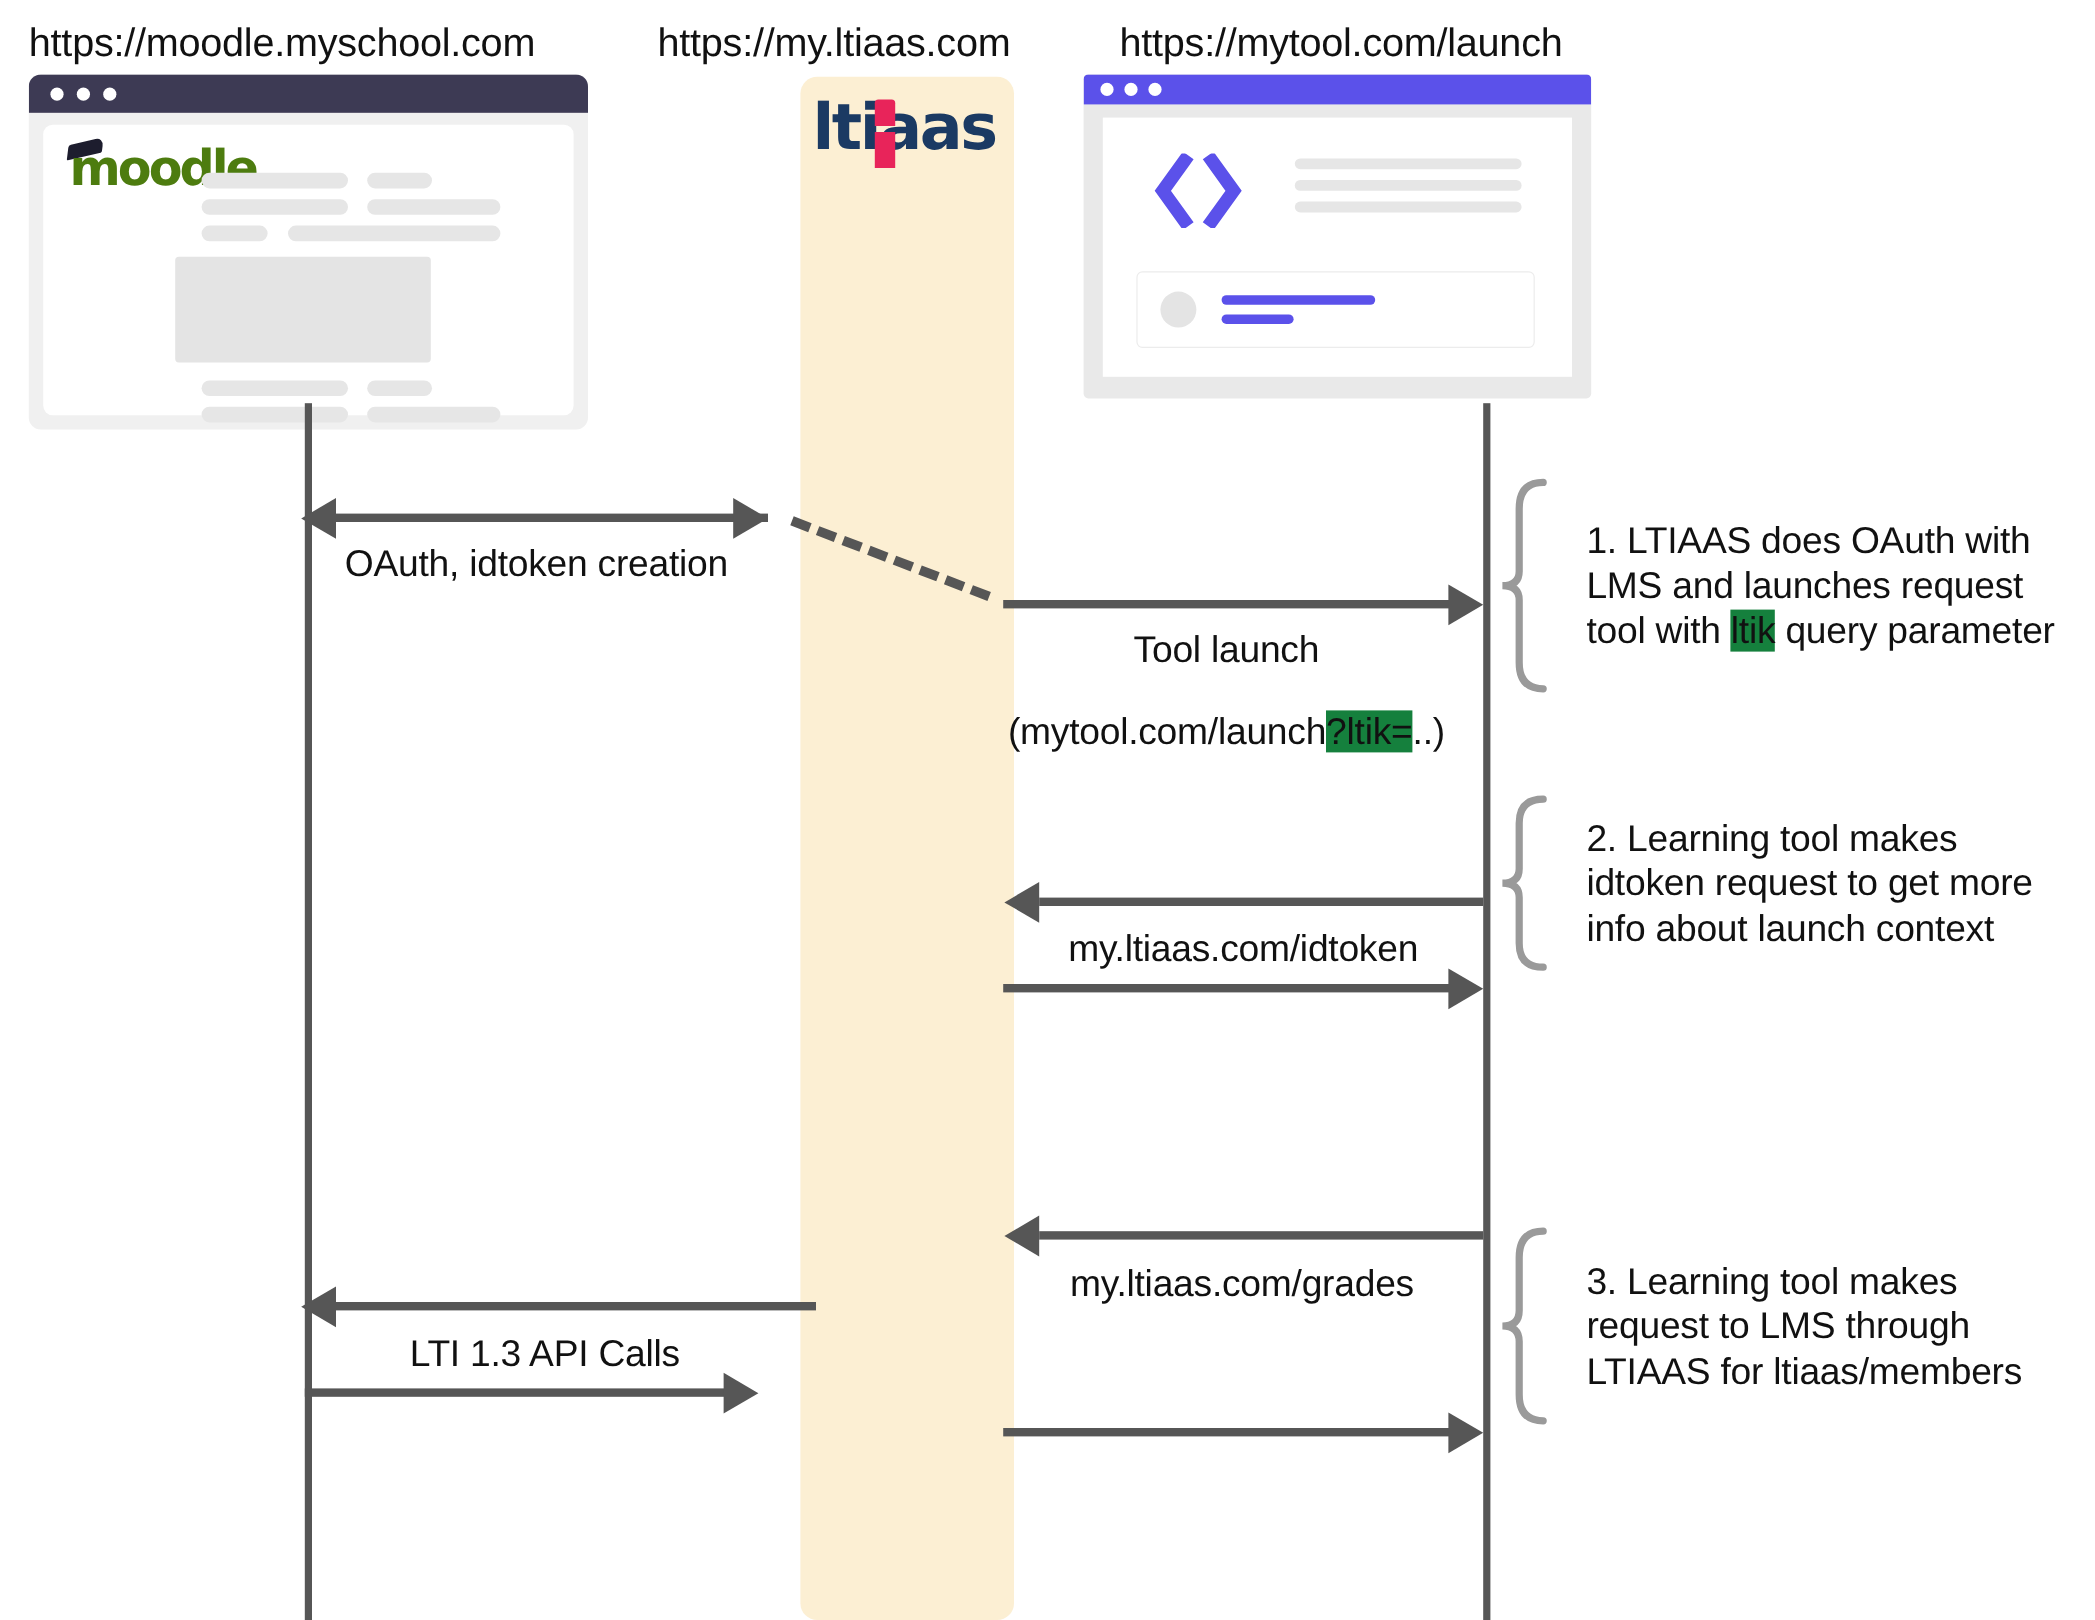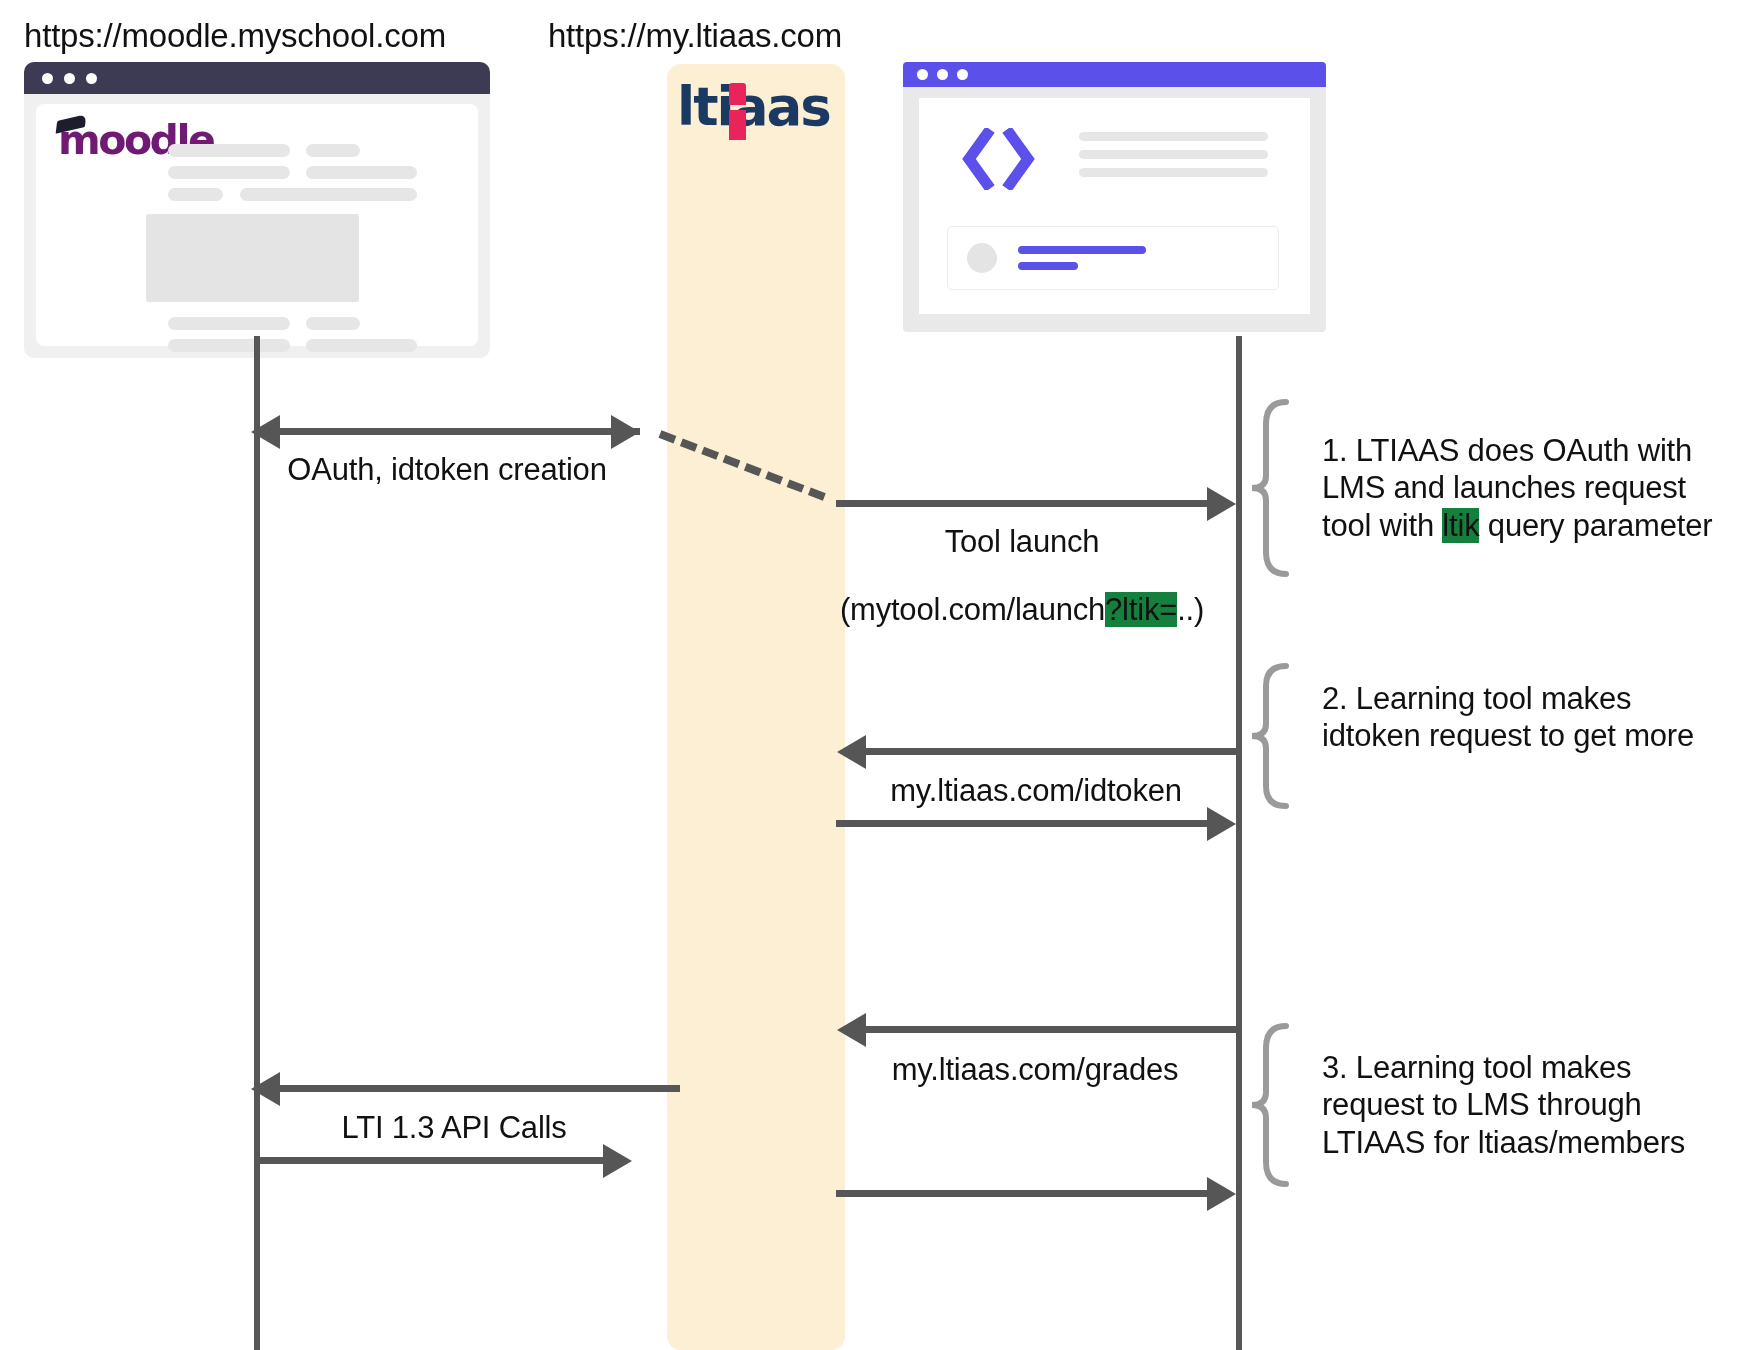--- a/index.html
+++ b/index.html
@@ -45,21 +45,21 @@
   }
   .moodle-page{
     position:absolute;
     left:12px;top:42px;
     width:442px;height:242px;
     background:#ffffff;
     border-radius:8px 8px 8px 8px;
   }
   .moodle-logo{
     position:absolute;left:22px;top:16px;
-    font-size:41px;font-weight:bold;color:#701a75;
+    font-size:41px;font-weight:bold;color:#4d7c0f;
     letter-spacing:-2.5px;
     line-height:1;
     font-family:"DejaVu Sans", sans-serif;
   }
   .cap{
     position:absolute;
     left:20px;top:14px;
     width:30px;height:12px;
     background:#1d1d2e;
     transform:rotate(-13deg) skewX(-20deg);
@@ -171,20 +171,21 @@
     color:#9a9a9a;
   }
 </style>
 </head>
 <body>
 
 <div id="stage">
 
   <div class="abs url-label" style="left:0px;top:17px;width:470px;">https://moodle.myschool.com</div>
   <div class="abs url-label" style="left:480px;top:17px;width:430px;">https://my.ltiaas.com</div>
+  <div class="abs url-label" style="left:905px;top:17px;width:425px;">https://mytool.com/launch</div>
 
   <div class="abs moodle-shell" style="left:24px;top:62px;">
     <div class="moodle-topbar">
       <span class="dot"></span>
       <span class="dot"></span>
       <span class="dot"></span>
     </div>
     <div class="moodle-page">
       <div style="position:relative;width:100%;height:100%;">
         <div class="cap"></div>
@@ -283,20 +284,21 @@
     <div>LMS and launches request</div>
     <div><span>tool with </span><span class="hl">ltik</span><span> query parameter</span></div>
   </div>
 
   <svg class="brace" style="left:1248px;top:662px;width:60px;height:148px;" viewBox="0 0 60 148">
     <path d="M38 4 Q18 4 18 24 L18 62 Q18 74 4 74 Q18 74 18 86 L18 124 Q18 144 38 144" fill="none" stroke="#9a9a9a" stroke-width="6" stroke-linecap="round"></path>
   </svg>
   <div class="note" style="left: 1322px; top: 679.5px; width: 420px;">
     <div>2. Learning tool makes</div>
     <div>idtoken request to get more</div>
+    <div>info about launch context</div>
   </div>
 
   <svg class="brace" style="left:1248px;top:1022px;width:60px;height:166px;" viewBox="0 0 60 166">
     <path d="M38 4 Q18 4 18 26 L18 70 Q18 83 4 83 Q18 83 18 96 L18 140 Q18 162 38 162" fill="none" stroke="#9a9a9a" stroke-width="6" stroke-linecap="round"></path>
   </svg>
   <div class="note" style="left: 1322px; top: 1048.5px; width: 420px;">
     <div>3. Learning tool makes</div>
     <div>request to LMS through</div>
     <div>LTIAAS for ltiaas/members</div>
   </div>

